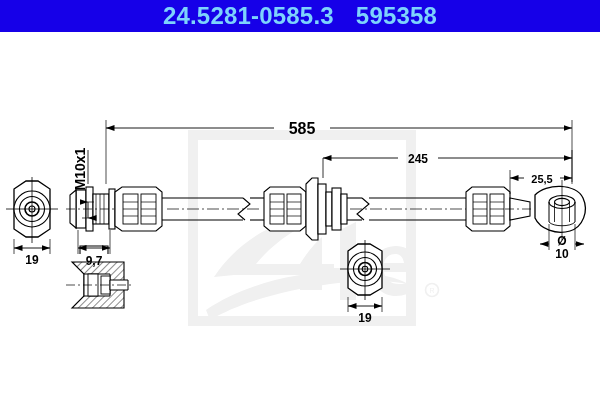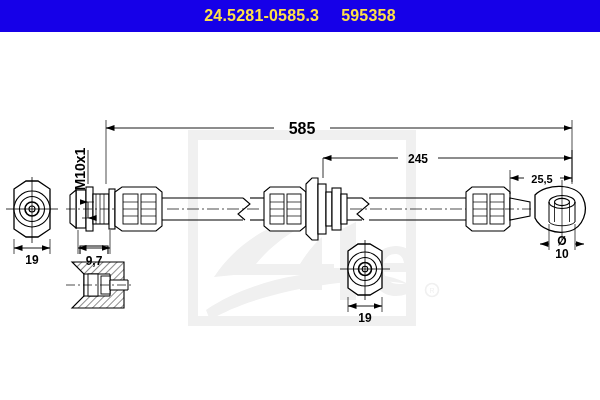--- a/index.html
+++ b/index.html
@@ -22,24 +22,24 @@
     left: 0;
     top: 0;
     width: 600px;
     height: 32px;
     background: #1600e8;
     display: flex;
     align-items: center;
     justify-content: center;
   }
   #header-bar .htxt {
-    color: #fde047;
+    color: #7dd3fc;
     font-family: "Liberation Sans", sans-serif;
     font-weight: bold;
-    font-size: 16px;
+    font-size: 24px;
     letter-spacing: 0.2px;
     white-space: pre;
   }
   #header-bar .hgap {
     display: inline-block;
     width: 22px;
   }
   
   #drawing-area {
     position: absolute;

